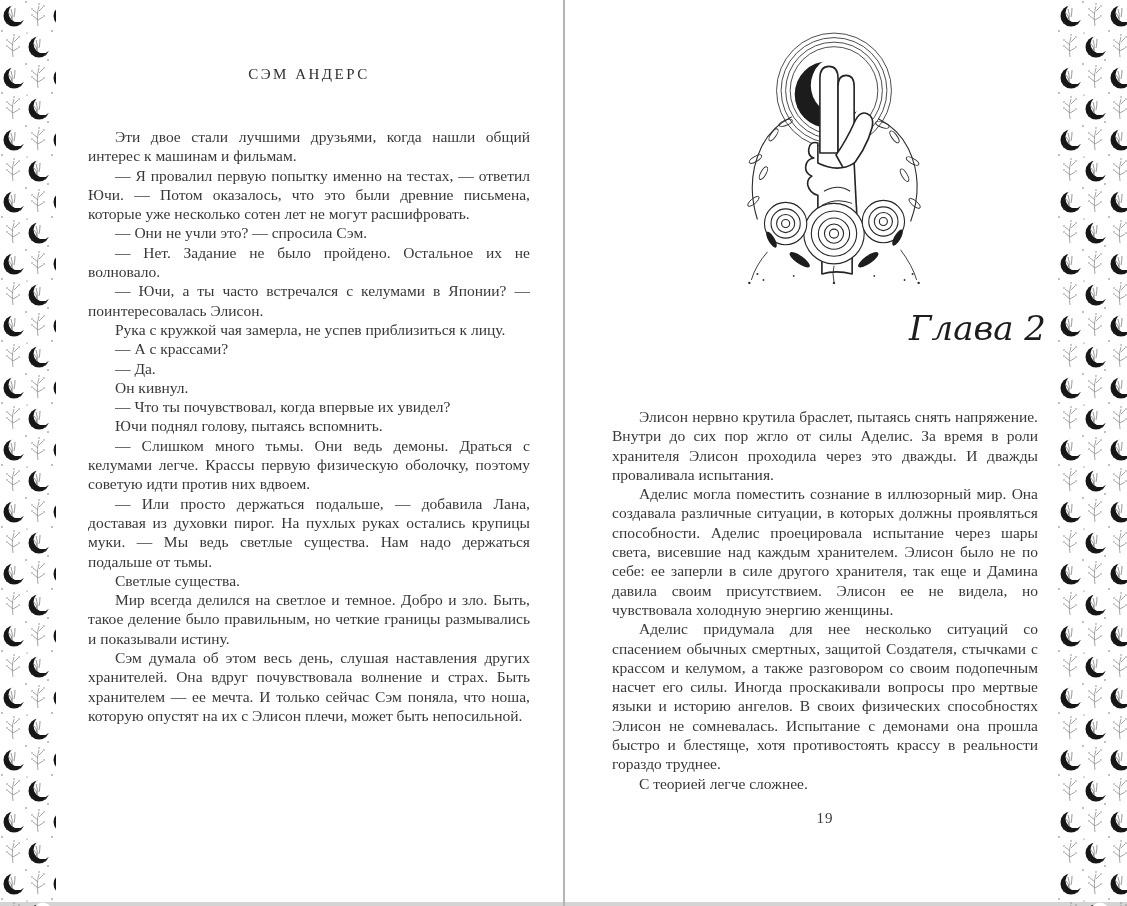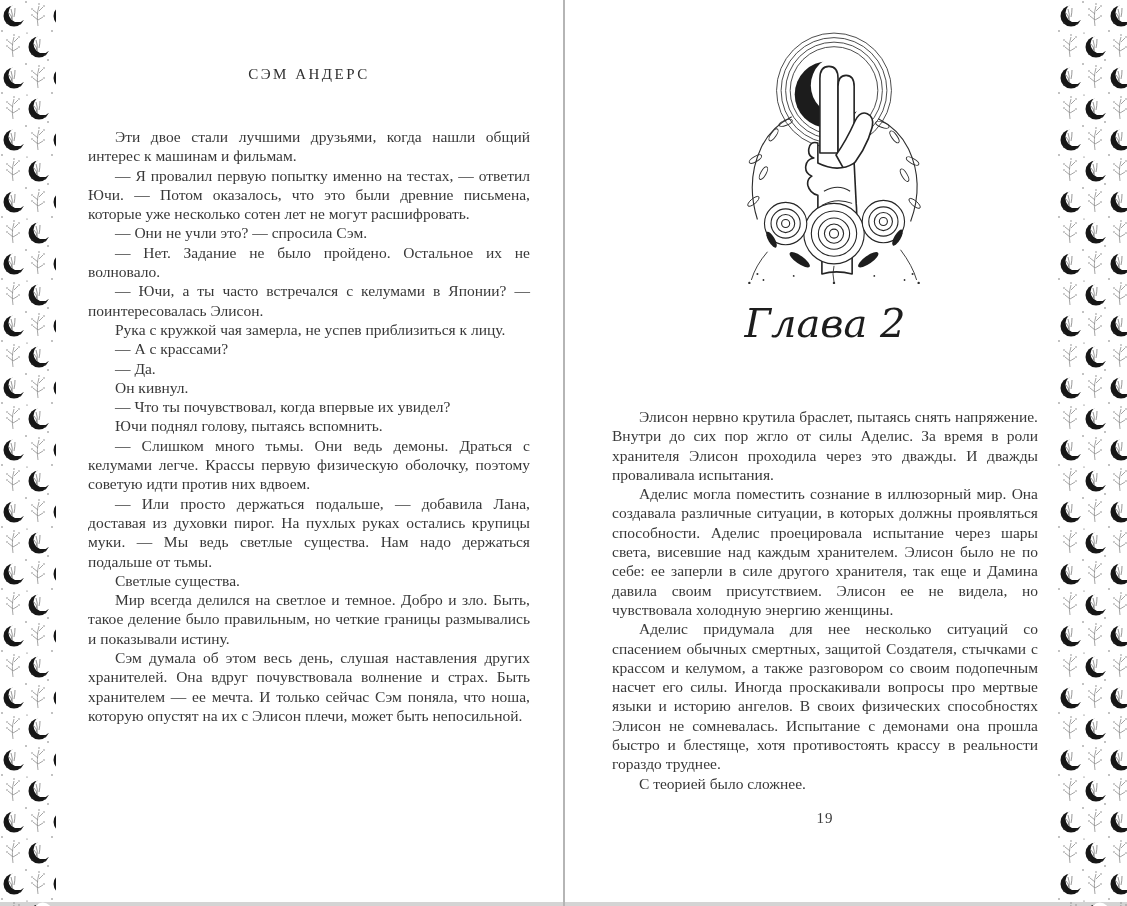--- a/index.html
+++ b/index.html
@@ -18,23 +18,23 @@
   .running-header {
     position:absolute; left:32px; top:66px; width:442px;
     text-align:center; font-size:15px; letter-spacing:2.5px;
     color:#2f2f2f; font-weight:normal;
   }
   .body-text { position:absolute; text-align:justify; font-size:15.5px; line-height:19.3px; color:var(--ink,#383838);margin-top:18px; }
   .left-body  { left:32px; top:109px; width:442px; }
   .right-body { left:47px; top:389px; width:426px; }
   .body-text p { margin:0; text-indent:27px; }
   .chapter-title {
-    position:absolute; left:47px; top:300px; width:426px; margin:0;
-    text-align:center; font-family:"DejaVu Serif", serif; font-style:italic;
-    font-weight:normal; font-size:40px; color:var(--title_ink,#1d1d1d);
+    position:absolute; left:47px; top:300px; width:426px; margin:8px;
+    text-align:right; font-family:"DejaVu Serif", serif; font-style:italic;
+    font-weight:normal; font-size:34px; color:var(--title_ink,#1d1d1d);
   }
   .chapter-illustration { position:absolute; left:168px; top:22px; }
   .page-number {
     position:absolute; left:47px; top:810px; width:426px;
     text-align:center; font-size:15px; letter-spacing:1px; color:#3a3a3a;
   }
 </style>
 </head>
 <body>
 
@@ -185,19 +185,19 @@
         <circle cx="170" cy="256" r="0.9"></circle>
       </g>
     </svg>
 
     <h1 class="chapter-title">Глава 2</h1>
 
     <div class="body-text right-body">
         <p>Элисон нервно крутила браслет, пытаясь снять напряжение. Внутри до сих пор жгло от силы Аделис. За время в роли хранителя Элисон проходила через это дважды. И дважды проваливала испытания.</p>
         <p>Аделис могла поместить сознание в иллюзорный мир. Она создавала различные ситуации, в которых должны проявляться способности. Аделис проецировала испытание через шары света, висевшие над каждым хранителем. Элисон было не по себе: ее заперли в силе другого хранителя, так еще и Дамина давила своим присутствием. Элисон ее не видела, но чувствовала холодную энергию женщины.</p>
         <p>Аделис придумала для нее несколько ситуаций со спасением обычных смертных, защитой Создателя, стычками с крассом и келумом, а также разговором со своим подопечным насчет его силы. Иногда проскакивали вопросы про мертвые языки и историю ангелов. В своих физических способностях Элисон не сомневалась. Испытание с демонами она прошла быстро и блестяще, хотя противостоять крассу в реальности гораздо труднее.</p>
-        <p>С теорией было сложнее.</p>
+        <p>С теорией легче сложнее.</p>
       </div>
 
     <div class="page-number">19</div>
   </section>
 
 </div>
 
 </body></html>

